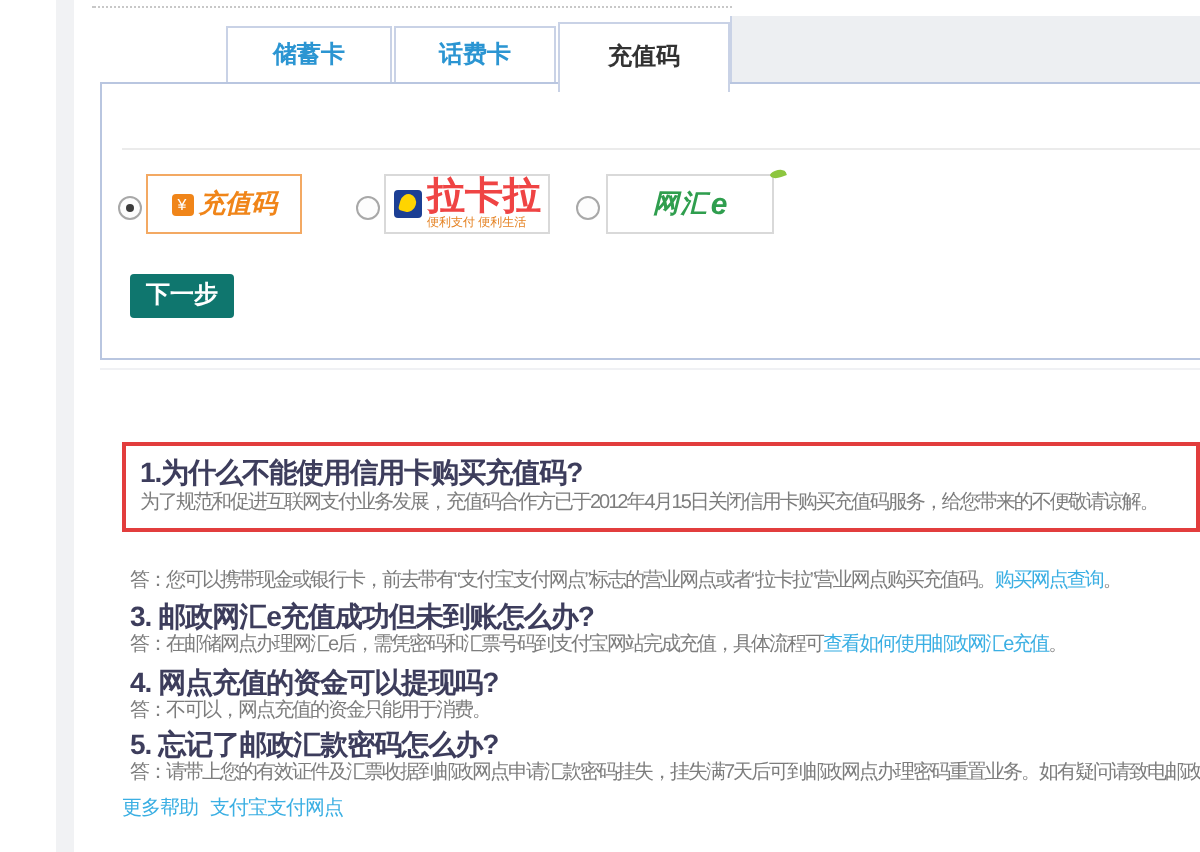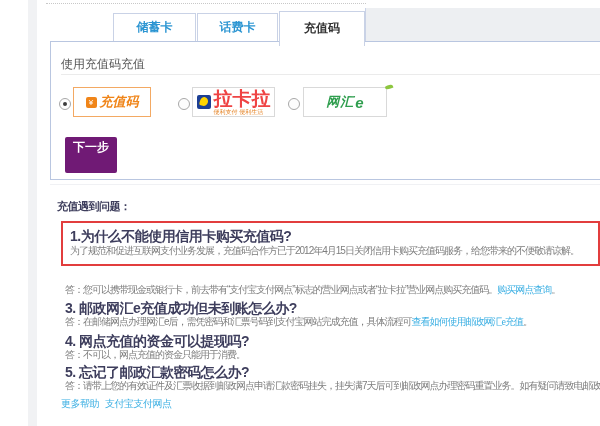--- a/index.html
+++ b/index.html
@@ -36,58 +36,57 @@
   .lkl-icon{position:relative;width:14px;height:14px;background:#1c3f94;border-radius:2px;margin-right:3px;flex:none;}
   .lkl-icon:after{content:"";position:absolute;left:3px;top:2px;width:8px;height:9px;background:#ffd400;
                   border-radius:50% 50% 50% 20%;transform:rotate(15deg);}
   .lkl-col{display:flex;flex-direction:column;align-items:flex-start;line-height:1;}
   .lkl-text{color:#ef4444;font-size:19px;font-weight:bold;}
   .lkl-sub{font-size:6px;color:#e58324;margin-top:1px;white-space:nowrap;}
   .whe-text{color:#2f9e4e;font-size:13px;font-weight:bold;font-style:italic;letter-spacing:1px;}
   .whe-e{position:relative;color:#2f9e4e;font-size:15px;font-weight:bold;font-style:italic;margin-left:1px;}
   .whe-leaf{position:absolute;top:-3px;right:-7px;width:8px;height:4px;background:#8dc63f;
             border-radius:60% 100% 0 100%;transform:rotate(-20deg);}
-  .next-btn{position:absolute;left:37px;top:137px;width:52px;height:36px;background:#701a75;color:#fff;
+  .next-btn{position:absolute;left:37px;top:137px;width:52px;height:22px;background:#0f766e;color:#fff;
             font-size:12px;font-weight:bold;text-align:center;line-height:21px;border-radius:2px;cursor:pointer;}
   .panel-shadow{position:absolute;left:22px;top:184px;width:578px;height:0;border-top:1px solid #f0f1f4;}
   .faq-header{position:absolute;left:29px;top:199px;font-size:11px;font-weight:bold;color:#3d3d5c;
               letter-spacing:-0.5px;white-space:nowrap;}
   .q{font-size:14px;font-weight:bold;color:#3d3d5c;letter-spacing:-0.5px;white-space:nowrap;}
   .a{font-size:10px;color:#7d7d7d;letter-spacing:-1px;white-space:nowrap;}
   .hl-box{position:absolute;left:33px;top:221px;width:535px;height:41px;border:2px solid #e23d3d;}
   .hl-box .q{position:absolute;left:7px;top:5px;}
   .hl-box .a{position:absolute;left:7px;top:21px;}
   .pos-q2{position:absolute;left:37px;top:268px;}
   .pos-a2{position:absolute;left:37px;top:283px;}
   .pos-q3{position:absolute;left:37px;top:300px;}
   .pos-a3{position:absolute;left:37px;top:315px;}
   .pos-q4{position:absolute;left:37px;top:333px;}
   .pos-a4{position:absolute;left:37px;top:348px;}
   .pos-q5{position:absolute;left:37px;top:364px;}
   .pos-a5{position:absolute;left:37px;top:379px;}
-  .ans-link{color:#3bafe3;text-decoration:none;cursor:pointer;font-family:Liberation Serif, serif;}
+  .ans-link{color:#3bafe3;text-decoration:none;cursor:pointer;}
   .footer-links{position:absolute;left:33px;top:397px;font-size:10px;letter-spacing:-0.5px;white-space:nowrap;}
   .footer-links a{color:#3bafe3;text-decoration:none;margin-right:6px;cursor:pointer;}
 </style>
 </head>
 <body>
 
 <div class="screen">
 
   <div class="left-strip"></div>
   <div class="dotted-line"></div>
   <div class="gray-block"></div>
 
   <div class="panel"></div>
 
   <div class="tab tab-1">储蓄卡</div>
   <div class="tab tab-2">话费卡</div>
   <div class="tab tab-active">充值码</div>
 
-  <div class="sec-title">使用充值码充值</div>
   <div class="sec-divider"></div>
 
   <span class="radio radio-1 selected">
       <span class="dot"></span>
     </span>
   <div class="opt-box opt-box-1">
     <span class="czm-icon">¥</span>
     <span class="czm-text">充值码</span>
   </div>
 
@@ -104,21 +103,20 @@
   <div class="opt-box opt-box-3">
     <span class="whe-text">网汇</span>
     <span class="whe-e">e</span>
     <span class="whe-leaf"></span>
   </div>
 
   <div class="next-btn">下一步</div>
 
   <div class="panel-shadow"></div>
 
-  <div class="faq-header">充值遇到问题：</div>
 
   <div class="hl-box">
     <div class="q">1.为什么不能使用信用卡购买充值码?</div>
     <div class="a">为了规范和促进互联网支付业务发展，充值码合作方已于2012年4月15日关闭信用卡购买充值码服务，给您带来的不便敬请谅解。</div>
   </div>
 
   <div class="a pos-a2">
     <span>答：您可以携带现金或银行卡，前去带有“支付宝支付网点”标志的营业网点或者“拉卡拉”营业网点购买充值码。</span><a class="ans-link">购买网点查询</a><span>。</span>
   </div>
 

